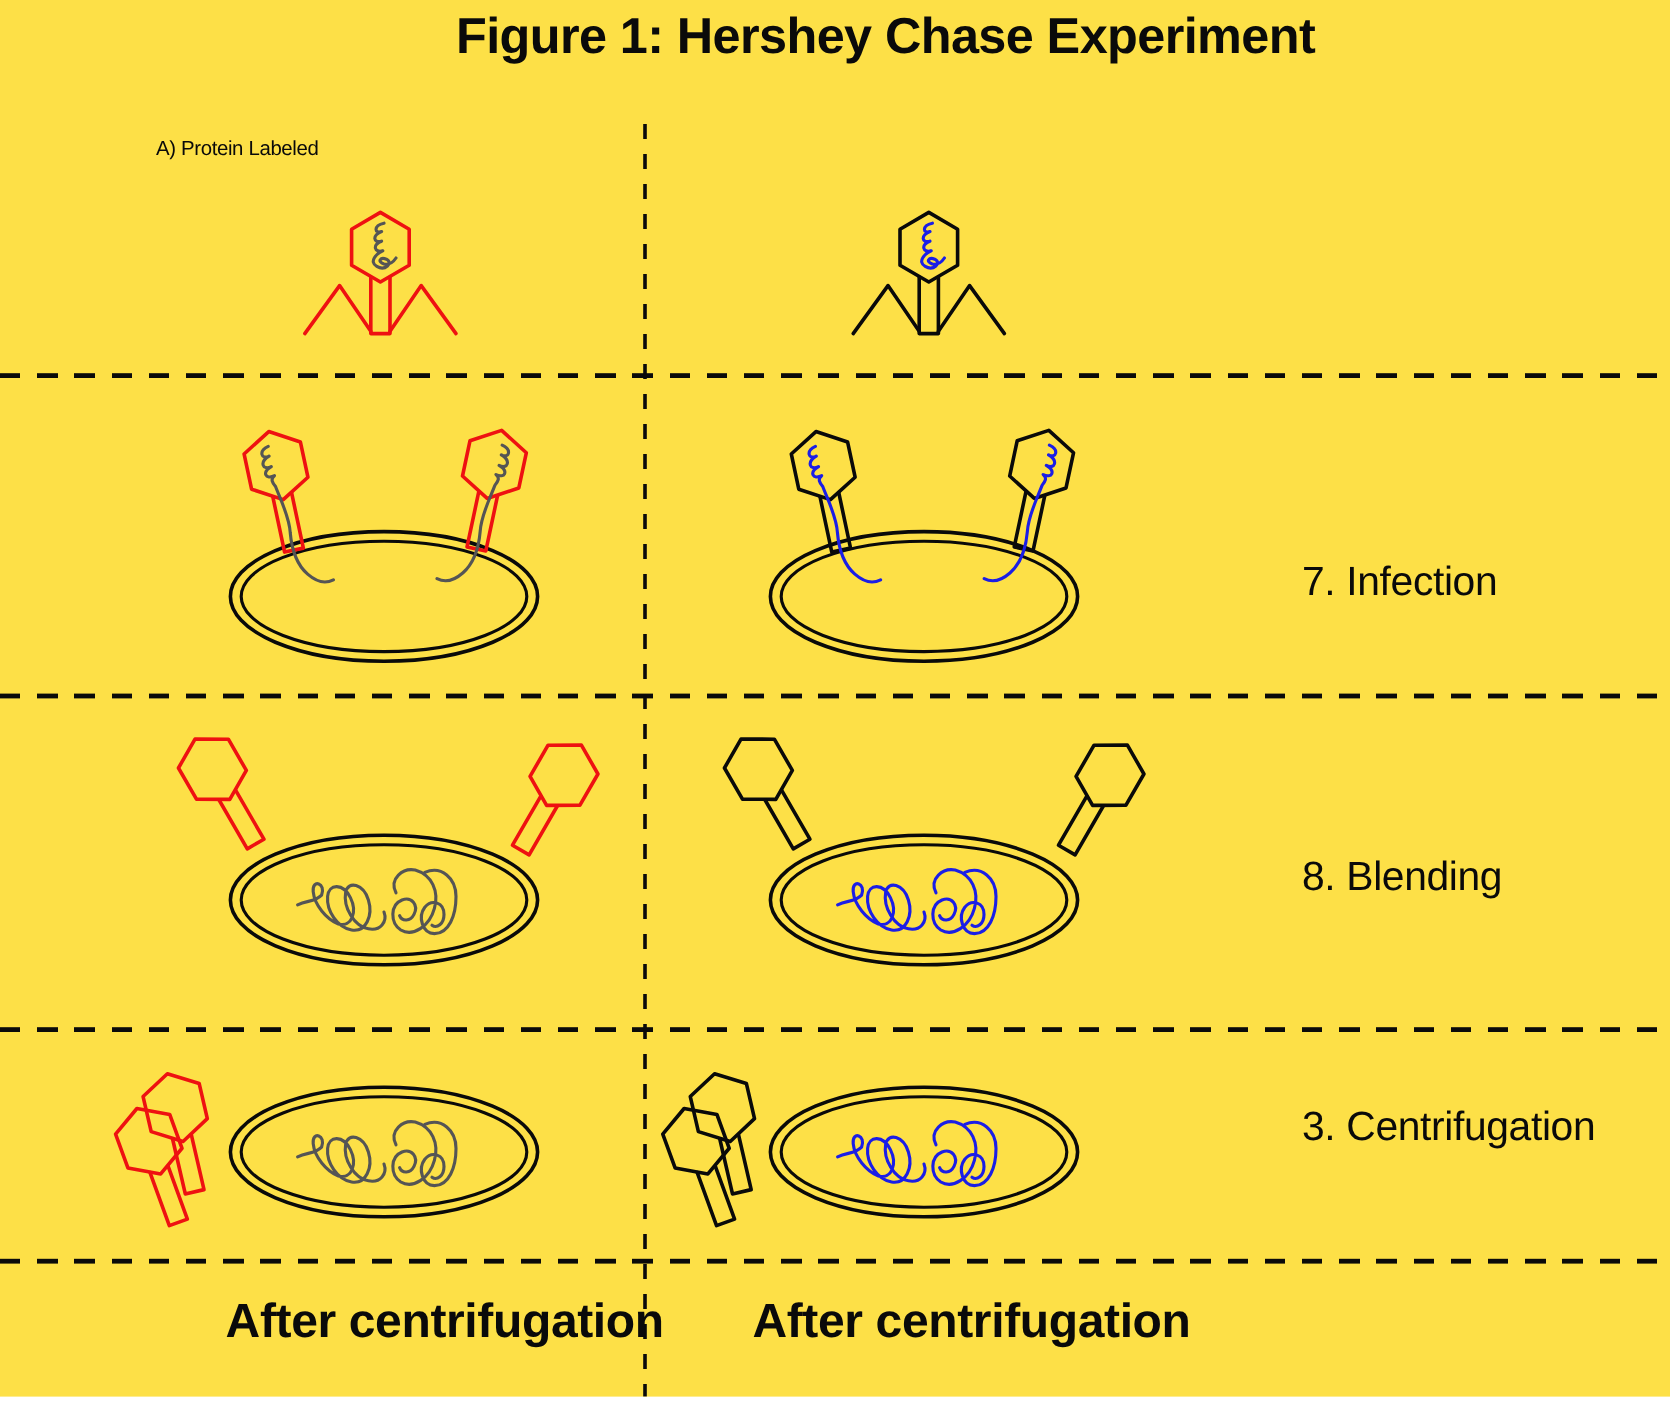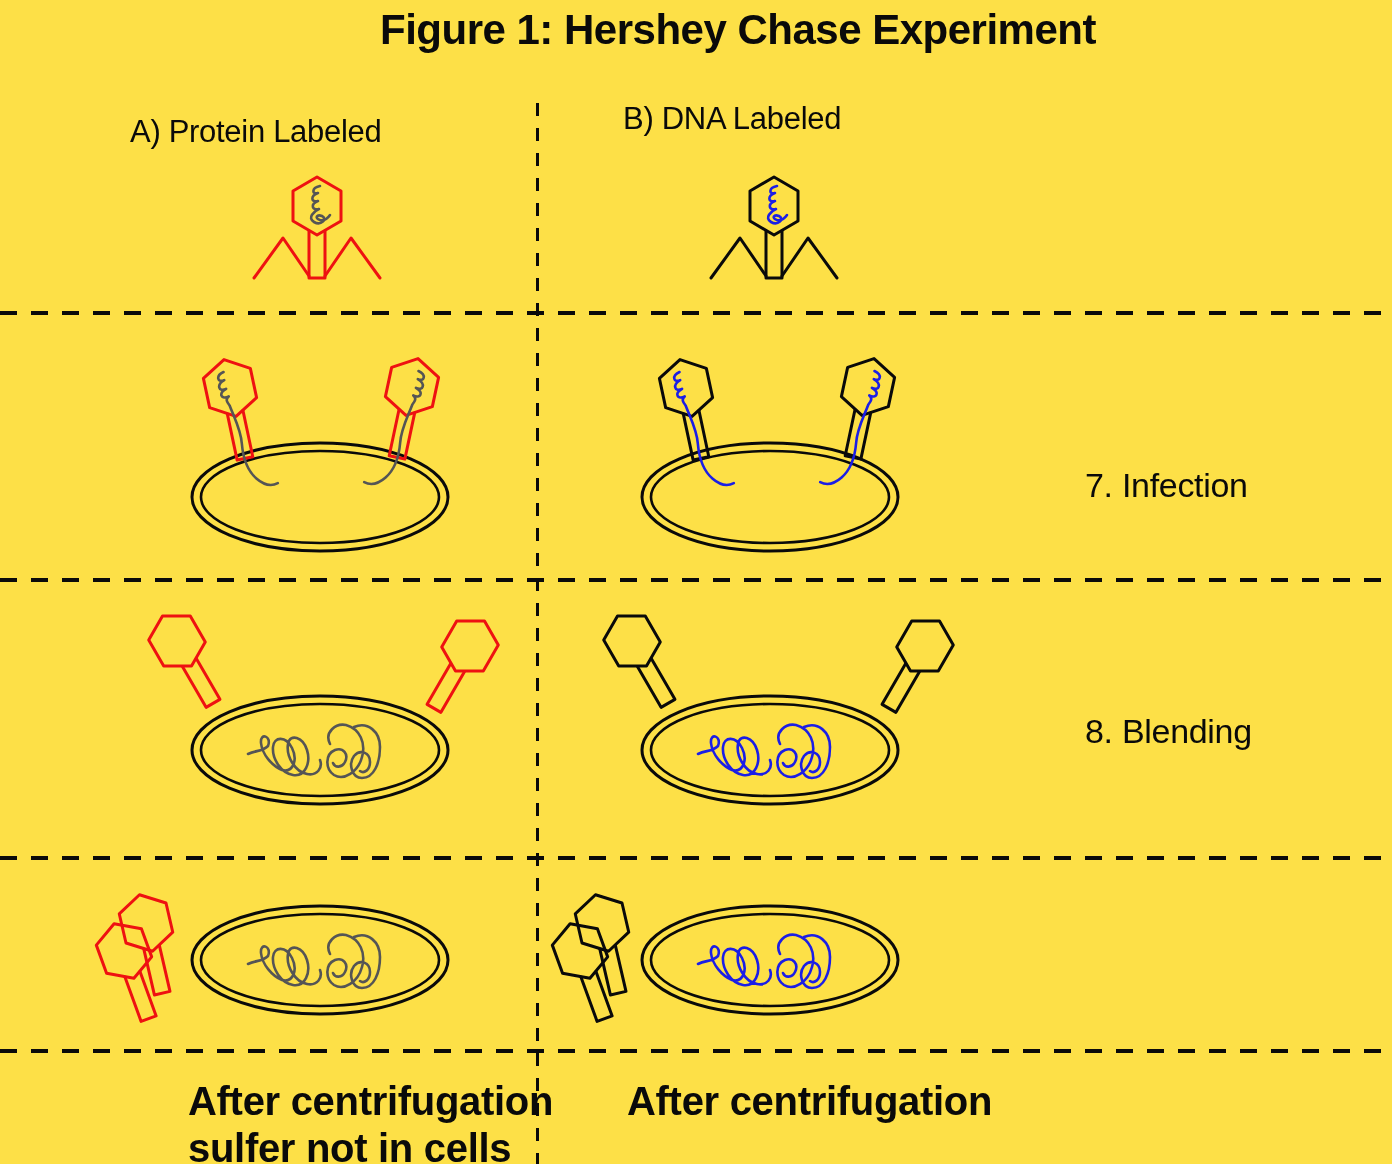--- a/index.html
+++ b/index.html
@@ -6,21 +6,21 @@
     --protein-red:#ee1111;
     --dna-blue:#1b1ee6;
     --neutral-gray:#555555;
     --ink-black:#0a0a0a;
   }
   html,body{margin:0;padding:0;background:#ffffff;}
   body{font-family:"Liberation Sans", sans-serif;color:var(--ink-black);}
   .canvas{position:relative;width:1392px;height:1164px;background:#fde047;overflow:hidden;}
   .txt{position:absolute;white-space:pre;letter-spacing:-0.3px;color:var(--ink-black);}
   .title{left:380px;top:6px;font-size:42px;font-weight:600;letter-spacing:-0.5px;}
-  .header-a{left:130px;top:114px;font-size:31px;font-weight:500;}
+  .header-a{left:130px;top:114px;font-size:17px;font-weight:500;}
   .header-b{left:623px;top:101px;font-size:31px;font-weight:500;}
   .step-label{left:1085px;font-size:34px;font-weight:500;}
   .step-1{top:466px;}
   .step-2{top:712px;}
   .step-3{top:920px;}
   .caption{position:absolute;font-size:40px;font-weight:700;line-height:47px;letter-spacing:-0.3px;}
   .caption-a{left:188px;top:1078px;}
   .caption-b{left:627px;top:1078px;}
   .h-div{position:absolute;left:0;width:1392px;height:4px;
          background:repeating-linear-gradient(90deg,var(--ink-black) 0 17px,transparent 17px 31px);}
@@ -35,34 +35,33 @@
   .c-gray{color:var(--neutral-gray);}
   .c-ink{color:var(--ink-black);}
 </style>
 </head>
 <body>
 
 <div class="canvas">
 
   <div class="txt title">Figure 1: Hershey Chase Experiment</div>
   <div class="txt header-a">A) Protein Labeled</div>
-  <div class="txt header-b">B) DNA Labeled</div>
 
   <div class="h-div hd1"></div>
   <div class="h-div hd2"></div>
   <div class="h-div hd3"></div>
   <div class="h-div hd4"></div>
   <div class="v-div"></div>
 
   <div class="txt step-label step-1">7. Infection</div>
   <div class="txt step-label step-2">8. Blending</div>
+  <div class="txt step-label step-3">3. Centrifugation</div>
 
   <div class="caption caption-a">
     <div>After centrifugation</div>
-    <div>sulfer not in cells</div>
   </div>
   <div class="caption caption-b">
     <div>After centrifugation</div>
   </div>
 
   <svg id="art" width="1392" height="1172" viewBox="0 0 1392 1172">
     <defs>
       <path id="ph-head" d="M0,-29 L24,-15 L24,15 L0,29 L-24,15 L-24,-15 Z"></path>
       <path id="ph-tail" d="M-8,25 L-8,72 L8,72 L8,25"></path>
       <path id="ph-legs" d="M-8,70 L-34,32 L-63,72 M8,70 L34,32 L63,72"></path>

